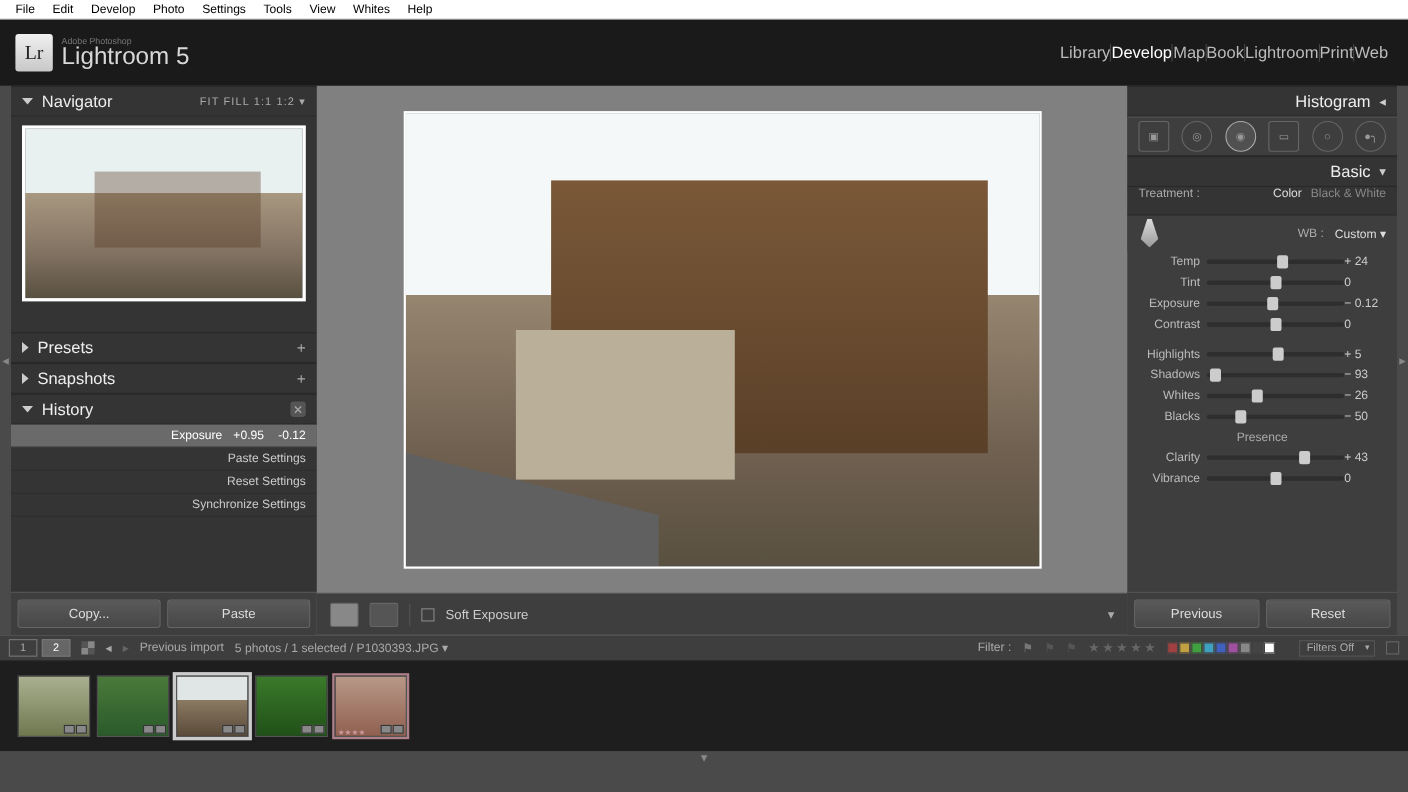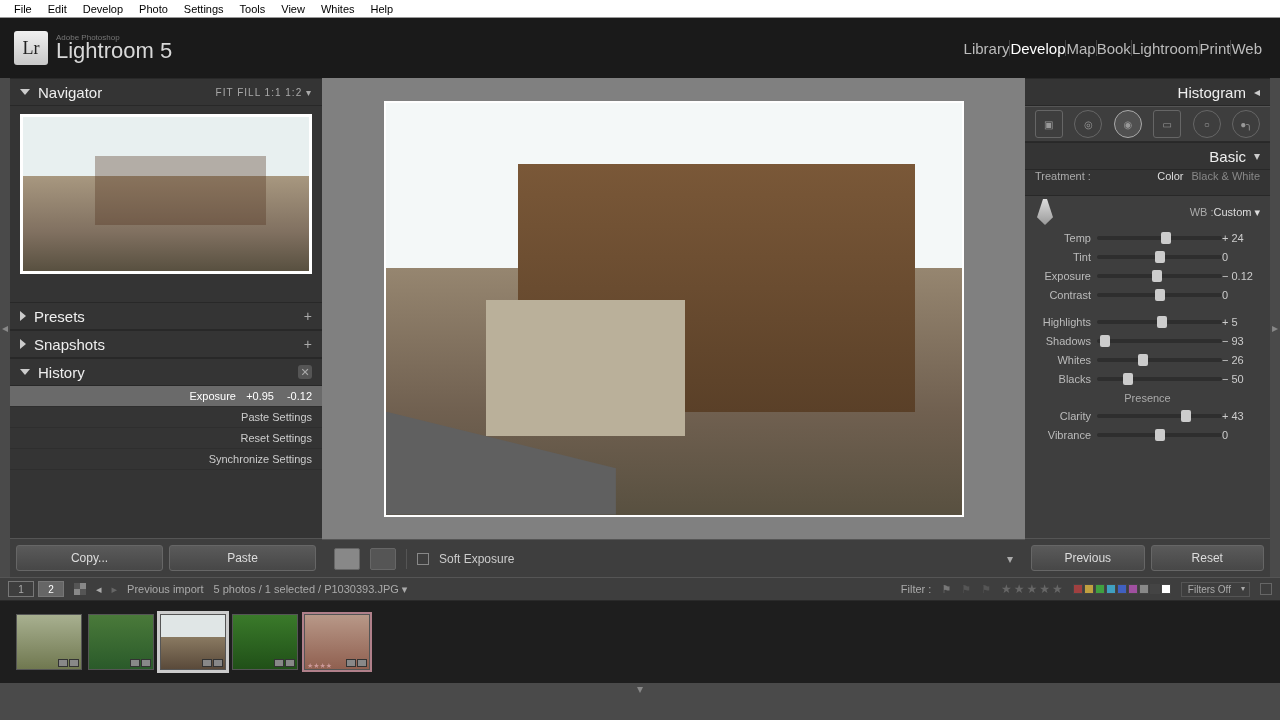--- a/index.html
+++ b/index.html
@@ -16,21 +16,21 @@
 .logo-text { color: #d8d8d8; font-size: 22px; font-weight: 300; }
 .logo-sub { color: #777; font-size: 8px; display: block; margin-bottom: -4px; }
 .modules { display: flex; align-items: center; }
 .modules span { color: #bbb; font-size: 15px; cursor: pointer; }
 .modules span.active { color: #fff; }
 .modules .sep { width: 1px; height: 16px; background: #444; }
 
 
 .main { display: flex; height: 499px; }
 .left-panel, .right-panel { background: #3e3e3e; display: flex; flex-direction: column; }
-.left-panel { width: 312px; }
+.left-panel { width: 278px; }
 .right-panel { width: 245px; }
 .center { flex: 1; background: #808080; display: flex; flex-direction: column; }
 .edge-handle { width: 10px; background: #4a4a4a; display: flex; align-items: center; justify-content: center; color: #888; }
 
 
 .panel-head { height: 28px; display: flex; align-items: center; background: #343434; border-top: 1px solid #282828; border-bottom: 1px solid #282828; padding: 0 10px; }
 .panel-head.right { justify-content: flex-end; }
 .tri { width: 0; height: 0; border-left: 5px solid transparent; border-right: 5px solid transparent; border-top: 6px solid #ccc; margin-right: 8px; }
 .tri.closed { border-top: none; border-left: 6px solid #ccc; border-right: none; border-bottom: 5px solid transparent; border-top: 5px solid transparent;}
 .panel-title { color: #eee; font-size: 15px; flex: 1; }
@@ -69,21 +69,21 @@
 .tool-strip { height: 36px; display: flex; align-items: center; justify-content: space-around; background: #3e3e3e; padding: 0 4px; border-top:1px solid #555; border-bottom:1px solid #2a2a2a;}
 .tool-strip .tl { width: 28px; height: 28px; border: 1px solid #666; border-radius: 50%; display:flex; align-items:center; justify-content:center; font-size:10px; color:#999;}
 .tool-strip .tl.rect { border-radius: 3px; }
 .tool-strip .tl.on { border-color:#aaa; background:#505050; }
 
 .treat-row { display:flex; align-items:flex-start; height: 26px; padding: 0 10px; font-size:11px; color:#aaa; background:#343434; border-bottom:1px solid #282828; }
 .treat-row .gap { flex:1; }
 .treat-row .opt { color:#ddd; margin-left:8px; }
 .treat-row .opt.dim { color:#888; }
 
-.wb-row { display:flex; align-items:center; height:32px; padding:0 10px; background:#3e3e3e; }
+.wb-row { display:flex; align-items:center; height:32px; padding:0 10px; background:#3e3e3e; gap:10px;}
 .eyedrop { width: 20px; height: 26px; background: linear-gradient(#ddd,#999); clip-path: polygon(40% 0,60% 0,90% 70%,50% 100%,10% 70%); }
 
 .slider-row { display:flex; align-items:center; padding: 2px 8px 2px 0; height:19px; }
 .slider-row .sl-label { width: 72px; text-align: right; color: #bbb; font-size: 11px; padding-right:6px; }
 .slider-row .track { flex: 1; height: 4px; background:#2e2e2e; position:relative; border-radius:2px;}
 .slider-row .knob { position:absolute; top:-4px; width:10px; height:12px; background:#ccc; border-radius:2px; transform:translateX(-50%);}
 .slider-row .val { width: 40px; text-align: left; color:#ccc; font-size:11px;}
 .temp-track { background: linear-gradient(to right,#3a70d0,#888,#e0c040);}
 .tint-track { background: linear-gradient(to right,#40a040,#888,#d050d0);}
 
@@ -94,21 +94,21 @@
 
 .strip-bar { height: 24px; background: #3e3e3e; display: flex; align-items: center; padding: 0 8px; gap: 10px; color:#aaa; font-size:11px; border-top:1px solid #555; border-bottom:1px solid #2a2a2a;}
 .pager { display:flex; gap:4px; }
 .pager .pg { width:26px; height:16px; border:1px solid #777; display:flex; align-items:center; justify-content:center; font-size:10px;}
 .pager .pg.on { background:#666; color:#fff; }
 .grid-icn { width:12px; height:12px; background: conic-gradient(#888 25%,#555 0 50%,#888 0 75%,#555 0);}
 .stars { display:flex; gap:2px;}
 .star { color:#666; font-size:12px; }
 .swatches { display:flex; gap:1px;}
 .sw { width:10px; height:10px; border:1px solid #444;}
-.dd { border:1px solid #555; padding:1px 18px 1px 6px; font-size:10px; position:relative;}
+.dd { border:1px solid #555; padding:1px 18px 1px 6px; font-size:10px; position:relative;margin-left:12px;}
 .dd::after { content:"▾"; position:absolute; right:4px; top:1px; font-size:8px;}
 
 .filmstrip { height: 82px; background: #1e1e1e; display:flex; align-items:center; padding: 5px 16px; gap:6px;}
 .thumb { width:66px; height:56px; border:1px solid #555; position:relative; background:#4a5a3a;}
 .thumb.sel { outline:3px solid #ccc; }
 .thumb .badges { position:absolute; bottom:2px; right:2px; display:flex; gap:1px; }
 .thumb .badges i { width:10px; height:8px; background:#888; border:1px solid #333; }
 .thumb.t1 { background: linear-gradient(#a8b090,#707850);}
 .thumb.t2 { background: linear-gradient(#4a7a3a,#2a5a2a);}
 .thumb.t3 { background: linear-gradient(#e0e6e6 0%,#e0e6e6 40%,#8a7a62 40%,#5a4a3a 100%);}

